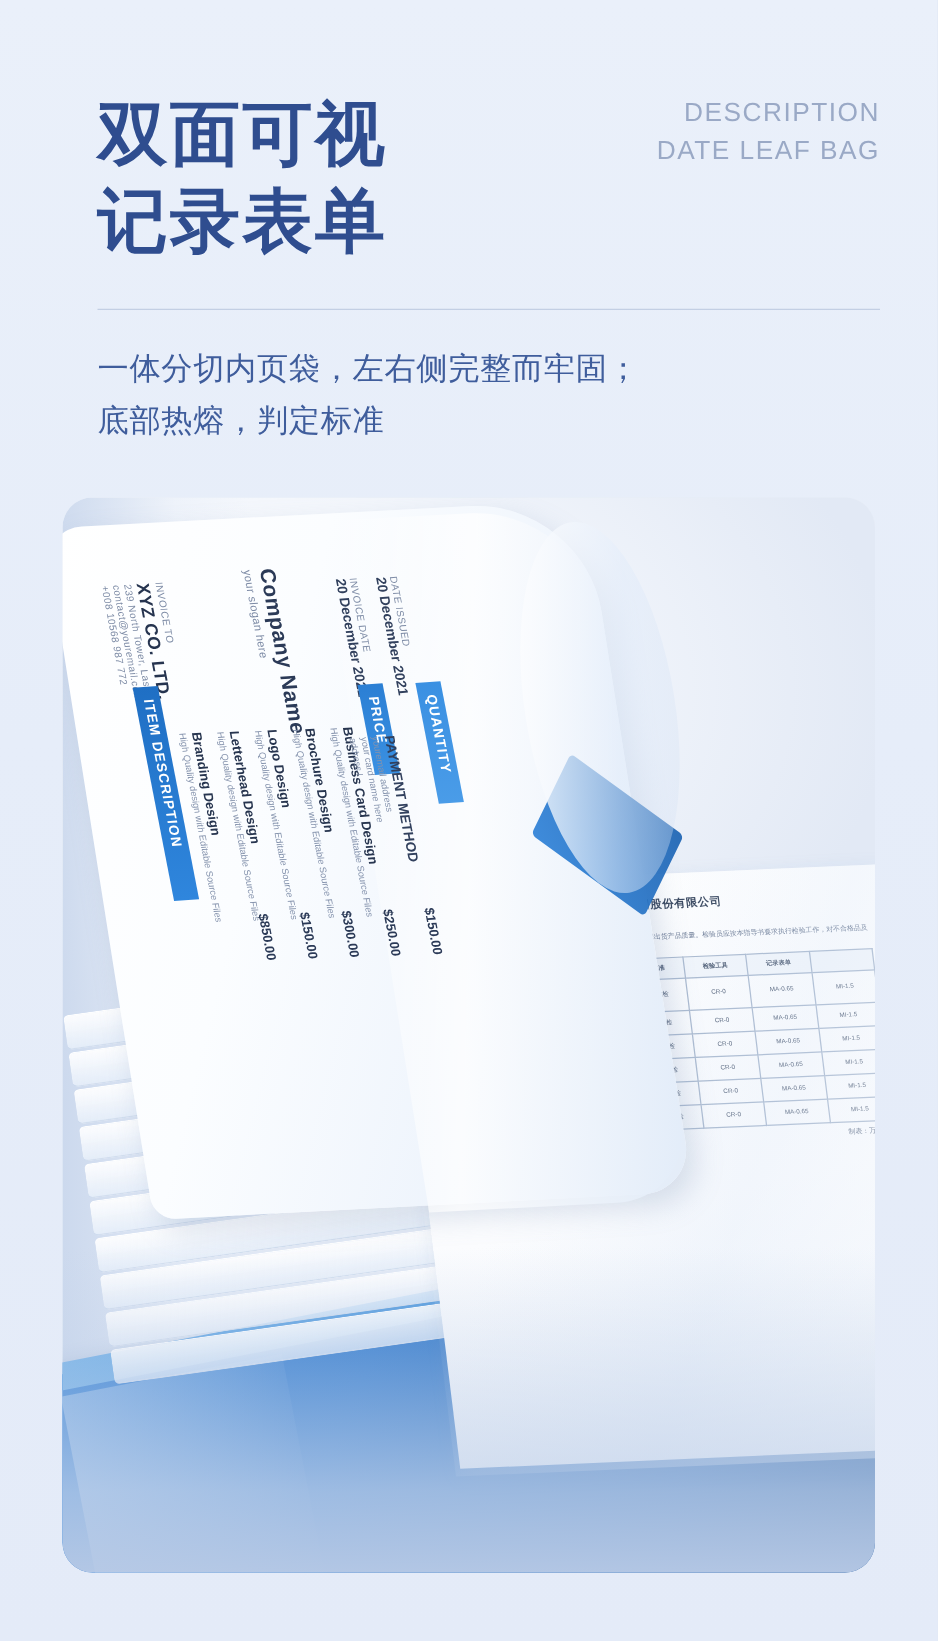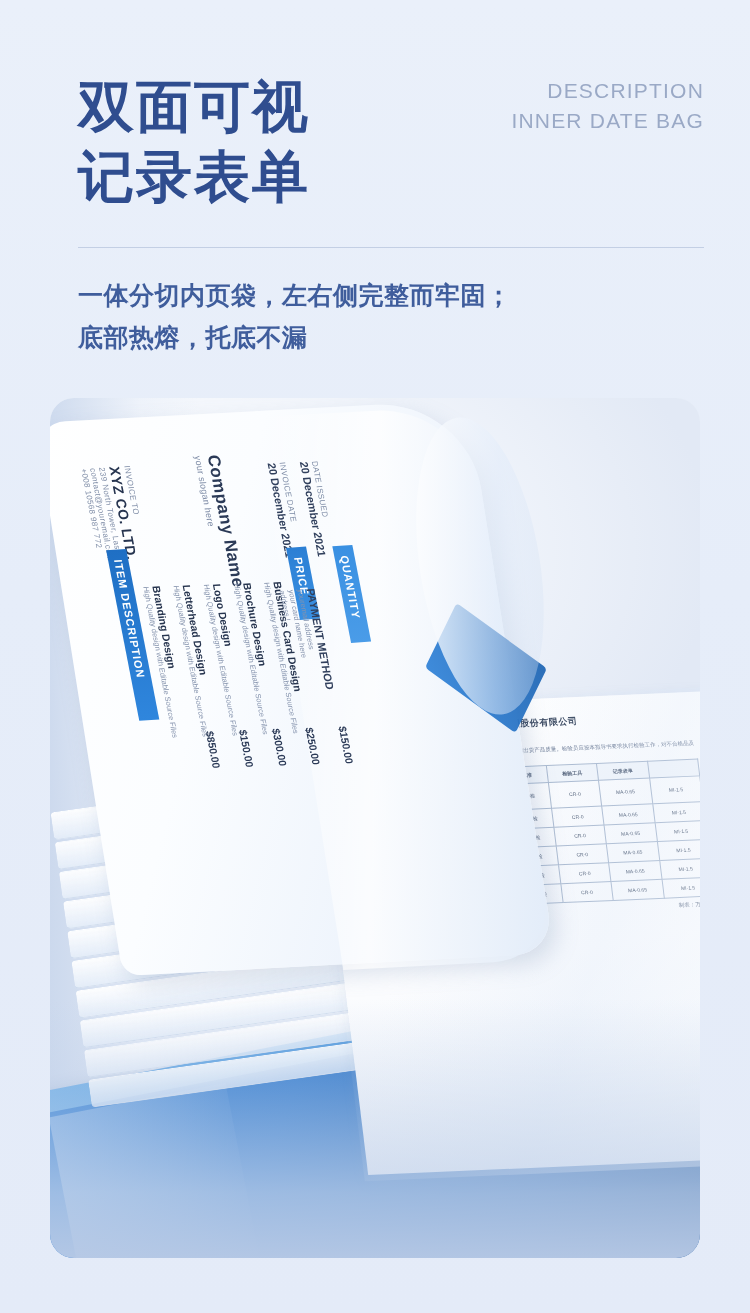--- a/index.html
+++ b/index.html
@@ -67,21 +67,20 @@
 
   .subhead {
     position: absolute;
     left: 62px;
     top: 274px;
     color: #3f5d9c;
     font-size: 25px;
     line-height: 42px;
     letter-spacing: 0.5px;
     white-space: nowrap;
-    font-weight: bold;
   }
 
   
   .photo {
     position: absolute;
     left: 50px;
     top: 398px;
     width: 650px;
     height: 860px;
     border-radius: 24px;
@@ -354,28 +353,28 @@
 
   <div class="header">
 
     <div class="headline">
       <span>双面可视</span>
       <span class="line2">记录表单</span>
     </div>
 
     <div class="eng-title">
       <div>DESCRIPTION</div>
-      <div>INNER DATE BAG</div>
+      <div>DATE LEAF BAG</div>
     </div>
 
     <div class="divider"></div>
 
     <div class="subhead">
       <div>一体分切内页袋，左右侧完整而牢固；</div>
-      <div>底部热熔，托底不漏</div>
+      <div>底部热熔，判定标准</div>
     </div>
   </div>
 
   <div class="photo">
     <div class="photo-inner"></div>
     <div class="left-shade"></div>
 
     <div class="folder-cover"></div>
     <div class="folder-cover-edge"></div>
     <div class="folder-spine"></div>

